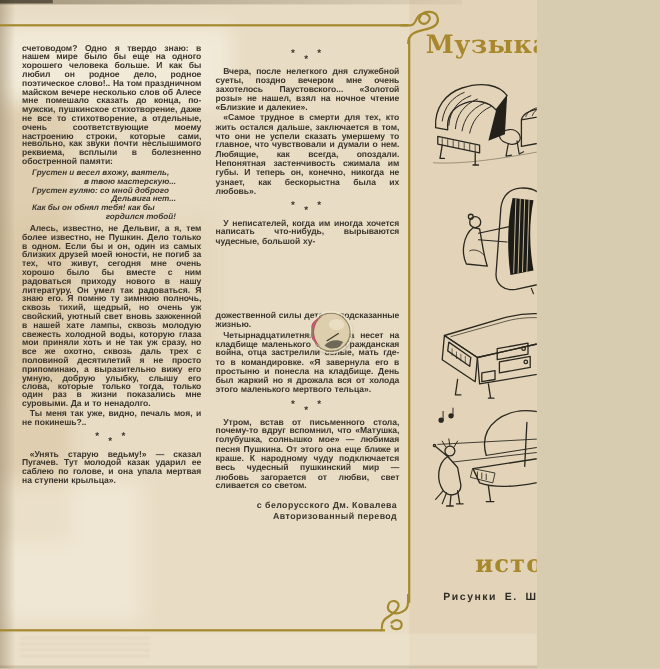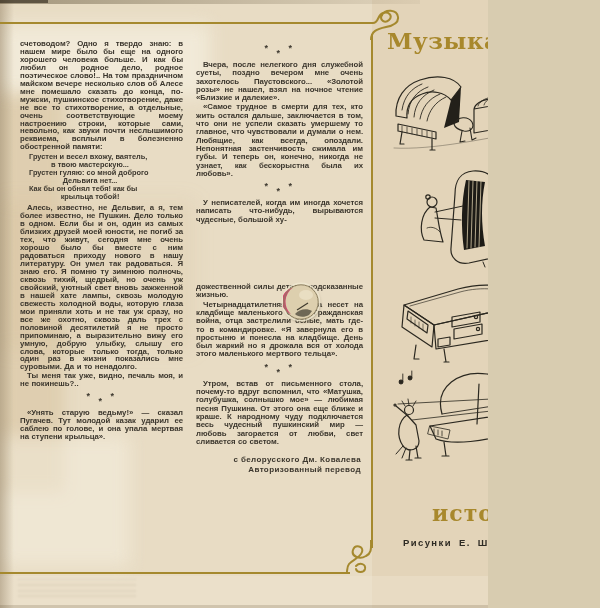--- a/index.html
+++ b/index.html
@@ -32,23 +32,23 @@
   .orn-bottom{left:346px;top:540px;}
   
   .col{position:absolute;color:#3b362d;}
   .col-left{left:20px;top:40px;width:163px;}
   .col-mid{left:196px;top:40px;width:167px;}
   .col p{margin:0 0 1px 0;font-size:7.8px;line-height:7.95px;font-weight:700;
          text-align:justify;word-spacing:0.4px;letter-spacing:-0.05px;}
   .col-mid p{font-size:7.8px;line-height:8.3px;}
   .indent{text-indent:7px;}
   .verse{margin:2px 0 3px 0;}
-  .v-line{font-size:7.4px;line-height:8px;font-weight:700;white-space:nowrap;}
+  .v-line{font-size:7.4px;line-height:8px;font-weight:700;white-space:nowrap;font-style:italic;}
   .v-open{padding-left:9px;text-align:left;}
-  .v-cont{text-align:center;padding-right:23px;}
+  .v-cont{text-align:right;padding-right:23px;}
   .sep{position:relative;height:13px;margin:4px 0 4px 0;}
   .sep .st{position:absolute;font-size:9px;font-weight:700;color:#3b362d;line-height:8px;}
   .sep .s1{left:calc(50% - 15px);top:0;}
   .sep .s2{left:calc(50% + 9px);top:0;}
   .sep .s3{left:calc(50% - 3px);top:5px;}
   .hole-gap{height:58px;}
   .signature{margin-top:9px;text-align:right;font-size:8px;line-height:9.6px;
              font-weight:700;letter-spacing:0.4px;padding-right:2px;color:#3b362d;}
   
   .title-top{position:absolute;left:387px;top:28px;margin:0;font-family:"DejaVu Serif",serif;
@@ -104,21 +104,21 @@
   </svg>
 
   <div class="col col-left">
     <p>счетоводом? Одно я твердо знаю: в нашем мире было бы еще на одного хорошего человека больше. И как бы любил он родное дело, родное поэтическое слово!.. На том праздничном майском вечере несколько слов об Алесе мне помешало сказать до конца, по-мужски, пушкинское стихотворение, даже не все то стихотворение, а отдельные, очень соответствующие моему настроению строки, которые сами, невольно, как звуки почти неслышимого реквиема, всплыли в болезненно обостренной памяти:</p>
     <div class="verse">
       <div class="v-line v-open">Грустен и весел вхожу, ваятель,</div>
       <div class="v-line v-cont">в твою мастерскую...</div>
       <div class="v-line v-open">Грустен гуляю: со мной доброго</div>
       <div class="v-line v-cont">Дельвига нет...</div>
       <div class="v-line v-open">Как бы он обнял тебя! как бы</div>
-      <div class="v-line v-cont">крыльца тобой!</div>
+      <div class="v-line v-cont">гордился тобой!</div>
     </div>
     <p class="indent">Алесь, известно, не Дельвиг, а я, тем более известно, не Пушкин. Дело только в одном. Если бы и он, один из самых близких друзей моей юности, не погиб за тех, что живут, сегодня мне очень хорошо было бы вместе с ним радоваться приходу нового в нашу литературу. Он умел так радоваться. Я знаю его. Я помню ту зимнюю полночь, сквозь тихий, щедрый, но очень уж свойский, уютный свет вновь зажженной в нашей хате лампы, сквозь молодую свежесть холодной воды, которую глаза мои приняли хоть и не так уж сразу, но все же охотно, сквозь даль трех с половиной десятилетий я не просто припоминаю, а выразительно вижу его умную, добрую улыбку, слышу его слова, которые только тогда, только один раз в жизни показались мне суровыми. Да и то ненадолго.</p>
     <p class="indent">Ты меня так уже, видно, печаль моя, и не покинешь?..</p>
     <div class="sep">
       <span class="st s1">*</span>
       <span class="st s2">*</span>
       <span class="st s3">*</span>
     </div>
     <p class="indent">«Унять старую ведьму!» — сказал Пугачев. Тут молодой казак ударил ее саблею по голове, и она упала мертвая на ступени крыльца».</p>
   </div>

